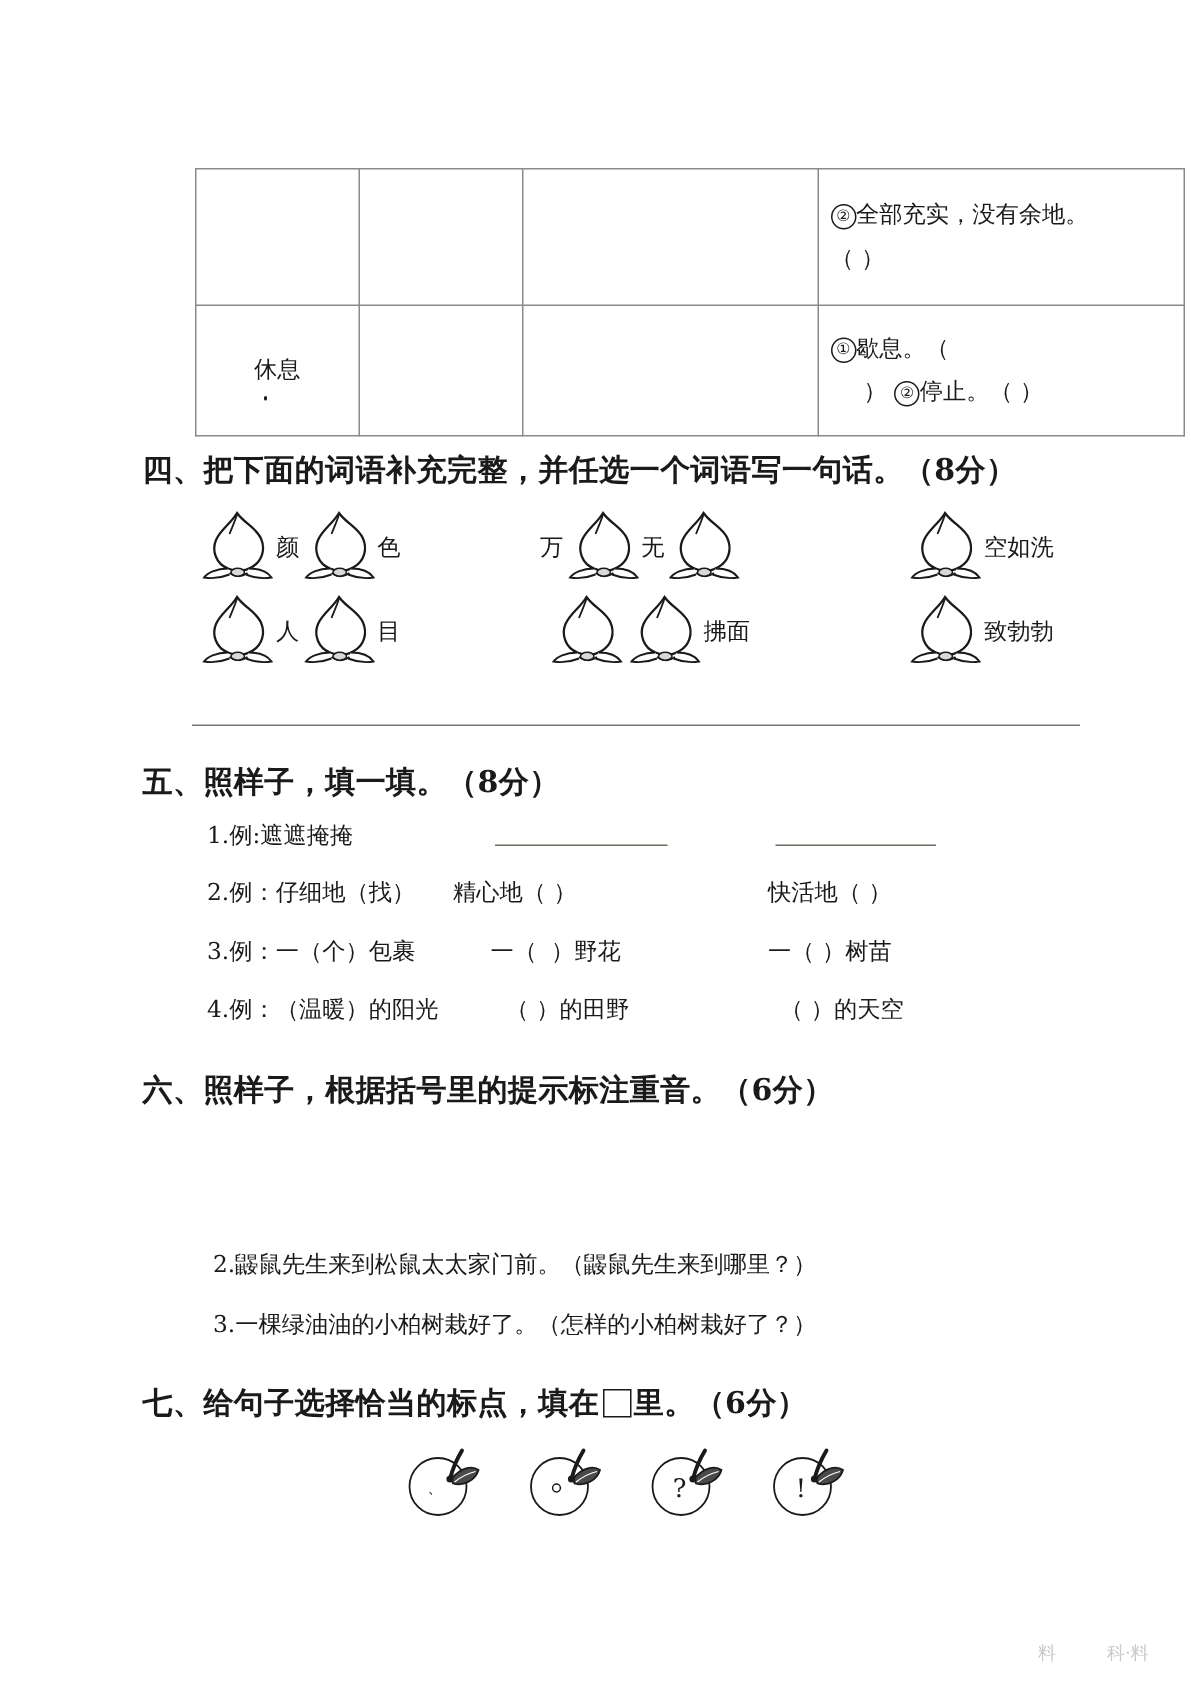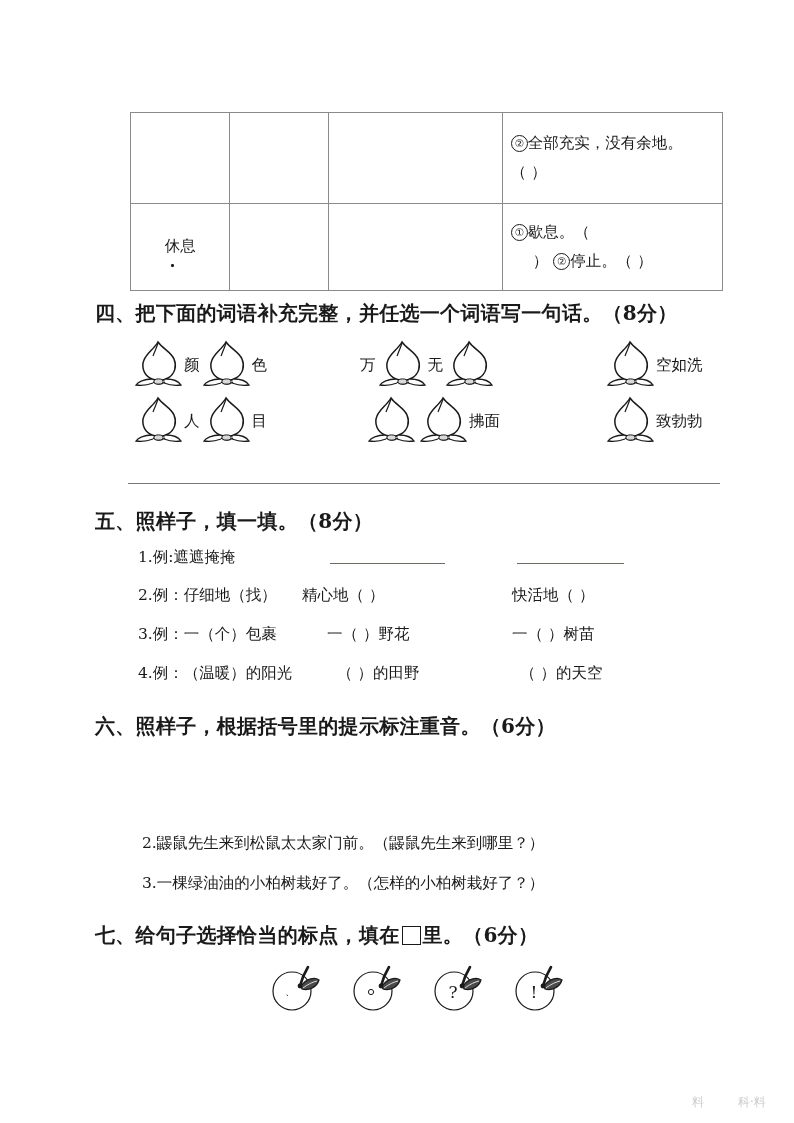--- a/index.html
+++ b/index.html
@@ -4,21 +4,21 @@
 <style>
   html,body{margin:0;padding:0;}
   body{
     width:794px;height:1123px;background:#ffffff;
     font-family:"Liberation Serif","DejaVu Serif",serif;
     color:#1a1a1a;position:relative;overflow:hidden;
   }
   .page{position:absolute;left:0;top:0;width:794px;height:1123px;}
 
   
-  .tbl{position:absolute;left:130px;top:112px;width:593px;border-collapse:collapse;}
+  .tbl{position:absolute;left:130px;top:112px;width:660px;border-collapse:collapse;}
   .tbl td{
     border:1px solid #8a8a8a;
     vertical-align:middle;
     font-size:15.5px;
     line-height:1.9;
     padding:6px 8px;
     font-family:"DejaVu Serif","Liberation Serif",serif;
   }
   .c1{width:92px;text-align:center;}
   .c2{width:93px;}
@@ -238,21 +238,21 @@
 
   <div class="body-l" style="left:138px;top:585px;">
     <span>2.</span><span>例：仔细地（找）</span>
   </div>
   <div class="body-l" style="left:302px;top:585px;">精心地（    ）</div>
   <div class="body-l" style="left:512px;top:585px;">快活地（    ）</div>
 
   <div class="body-l" style="left:138px;top:624px;">
     <span>3.</span><span>例：一（个）包裹</span>
   </div>
-  <div class="body-l" style="left:327px;top:624px;">一（    ）野花</div>
+  <div class="body-l" style="left:327px;top:624px;font-family:Liberation Mono, monospace;">一（    ）野花</div>
   <div class="body-l" style="left:512px;top:624px;">一（    ）树苗</div>
 
   <div class="body-l" style="left:138px;top:663px;">
     <span>4.</span><span>例：（温暖）的阳光</span>
   </div>
   <div class="body-l" style="left:337px;top:663px;">（    ）的田野</div>
   <div class="body-l" style="left:520px;top:663px;">（    ）的天空</div>
 
   <div class="sec-h" style="top:713px;">六、照样子，根据括号里的提示标注重音。（6分）</div>
 

